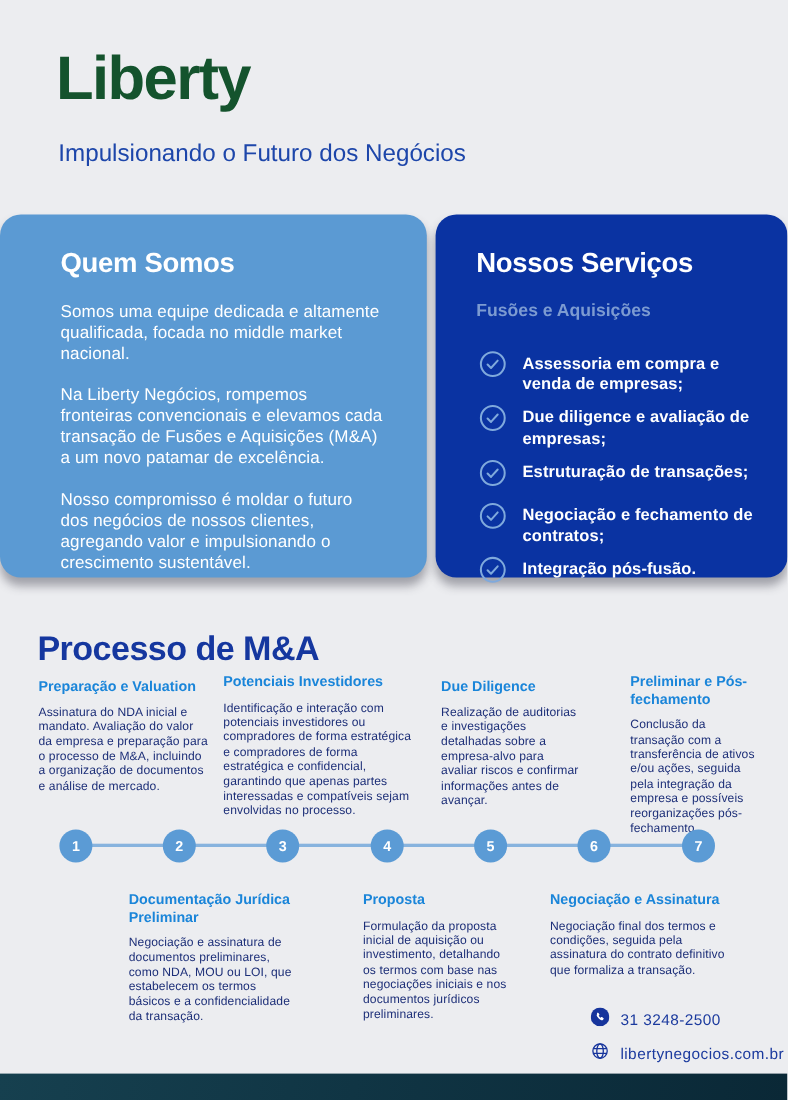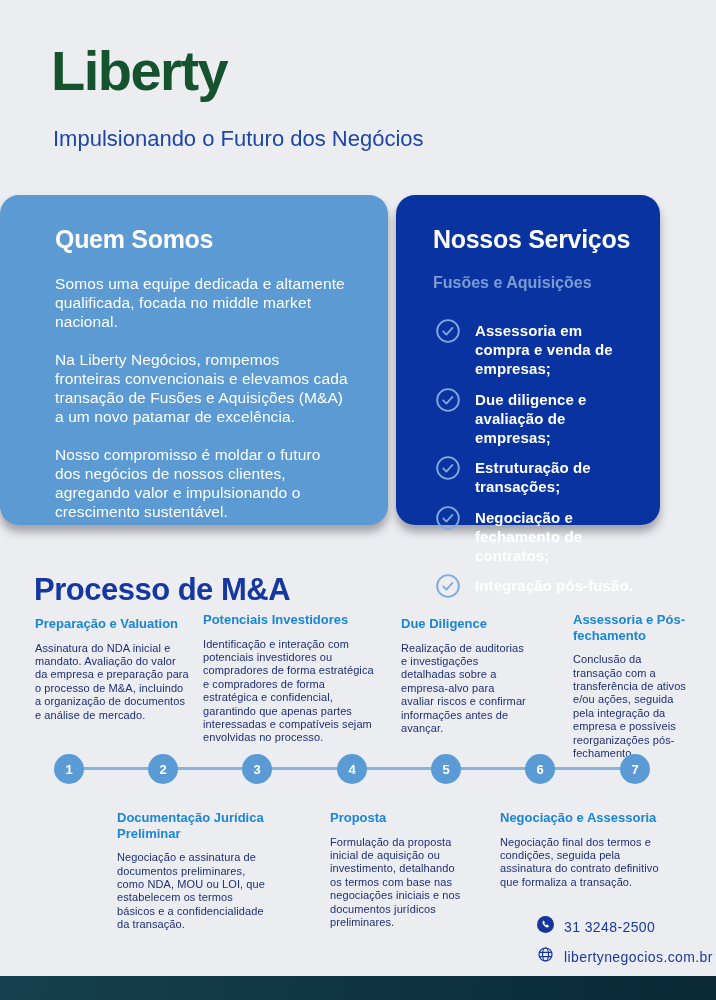--- a/index.html
+++ b/index.html
@@ -38,21 +38,21 @@
     color: #ffffff;
     box-shadow: 0 7px 9px rgba(70,70,85,0.45);
     border-radius: 19px;
   }
   .panel-left {
     left: 0; width: 388px;
     background: #5b9ad3;
     padding: 30px 40px 0 55px;
   }
   .panel-right {
-    left: 396px; width: 264px;
+    left: 396px; width: 320px;
     background: #0a33a2;
     padding: 30px 26px 0 37px;
   }
   .panel h2 {
     font-size: 25px;
     font-weight: bold;
     letter-spacing: -0.3px;
     margin-bottom: 20px;
   }
   .panel-left p {
@@ -235,21 +235,21 @@
   </div>
   <div class="pcol pcol-2">
     <h4>Potenciais Investidores</h4>
     <p>Identificação e interação com potenciais investidores ou compradores de forma estratégica e compradores de forma estratégica e confidencial, garantindo que apenas partes interessadas e compatíveis sejam envolvidas no processo.</p>
   </div>
   <div class="pcol pcol-3">
     <h4>Due Diligence</h4>
     <p>Realização de auditorias e investigações detalhadas sobre a empresa-alvo para avaliar riscos e confirmar informações antes de avançar.</p>
   </div>
   <div class="pcol pcol-4">
-    <h4>Assessoria e Pós-fechamento</h4>
+    <h4>Preliminar e Pós-fechamento</h4>
     <p>Conclusão da transação com a transferência de ativos e/ou ações, seguida pela integração da empresa e possíveis reorganizações pós-fechamento.</p>
   </div>
 
   <div class="timeline">
     <div class="timeline-line"></div>
     <div class="step-circle step-1">1</div>
     <div class="step-circle step-2">2</div>
     <div class="step-circle step-3">3</div>
     <div class="step-circle step-4">4</div>
     <div class="step-circle step-5">5</div>
@@ -259,21 +259,21 @@
 
   <div class="bcol bcol-1">
     <h4>Documentação Jurídica Preliminar</h4>
     <p>Negociação e assinatura de documentos preliminares, como NDA, MOU ou LOI, que estabelecem os termos básicos e a confidencialidade da transação.</p>
   </div>
   <div class="bcol bcol-2">
     <h4>Proposta</h4>
     <p>Formulação da proposta inicial de aquisição ou investimento,  detalhando os termos com base nas negociações iniciais e nos documentos jurídicos preliminares.</p>
   </div>
   <div class="bcol bcol-3">
-    <h4>Negociação e Assessoria</h4>
+    <h4>Negociação e Assinatura</h4>
     <p>Negociação final dos termos e condições, seguida pela assinatura do contrato definitivo que formaliza a transação.</p>
   </div>
 
   <div class="contact">
     <div class="contact-row">
       <span><svg width="17" height="17" viewBox="0 0 24 24">
             <circle cx="12" cy="12" r="12" fill="#16349c"></circle>
             <path d="M8.1 6.9c.5-.5 1.4-.5 1.8.1l1 1.3c.4.5.3 1.2-.1 1.6l-.6.6c.4.9 1.6 2.1 2.5 2.5l.6-.6c.4-.4 1.1-.5 1.6-.1l1.3 1c.6.4.6 1.3.1 1.8l-.7.7c-.5.5-1.2.7-1.9.4-2.6-1.1-4.8-3.3-5.9-5.9-.3-.7-.1-1.4.4-1.9z" fill="#ffffff"></path>
           </svg></span>
       <span class="txt">31 3248-2500</span>

